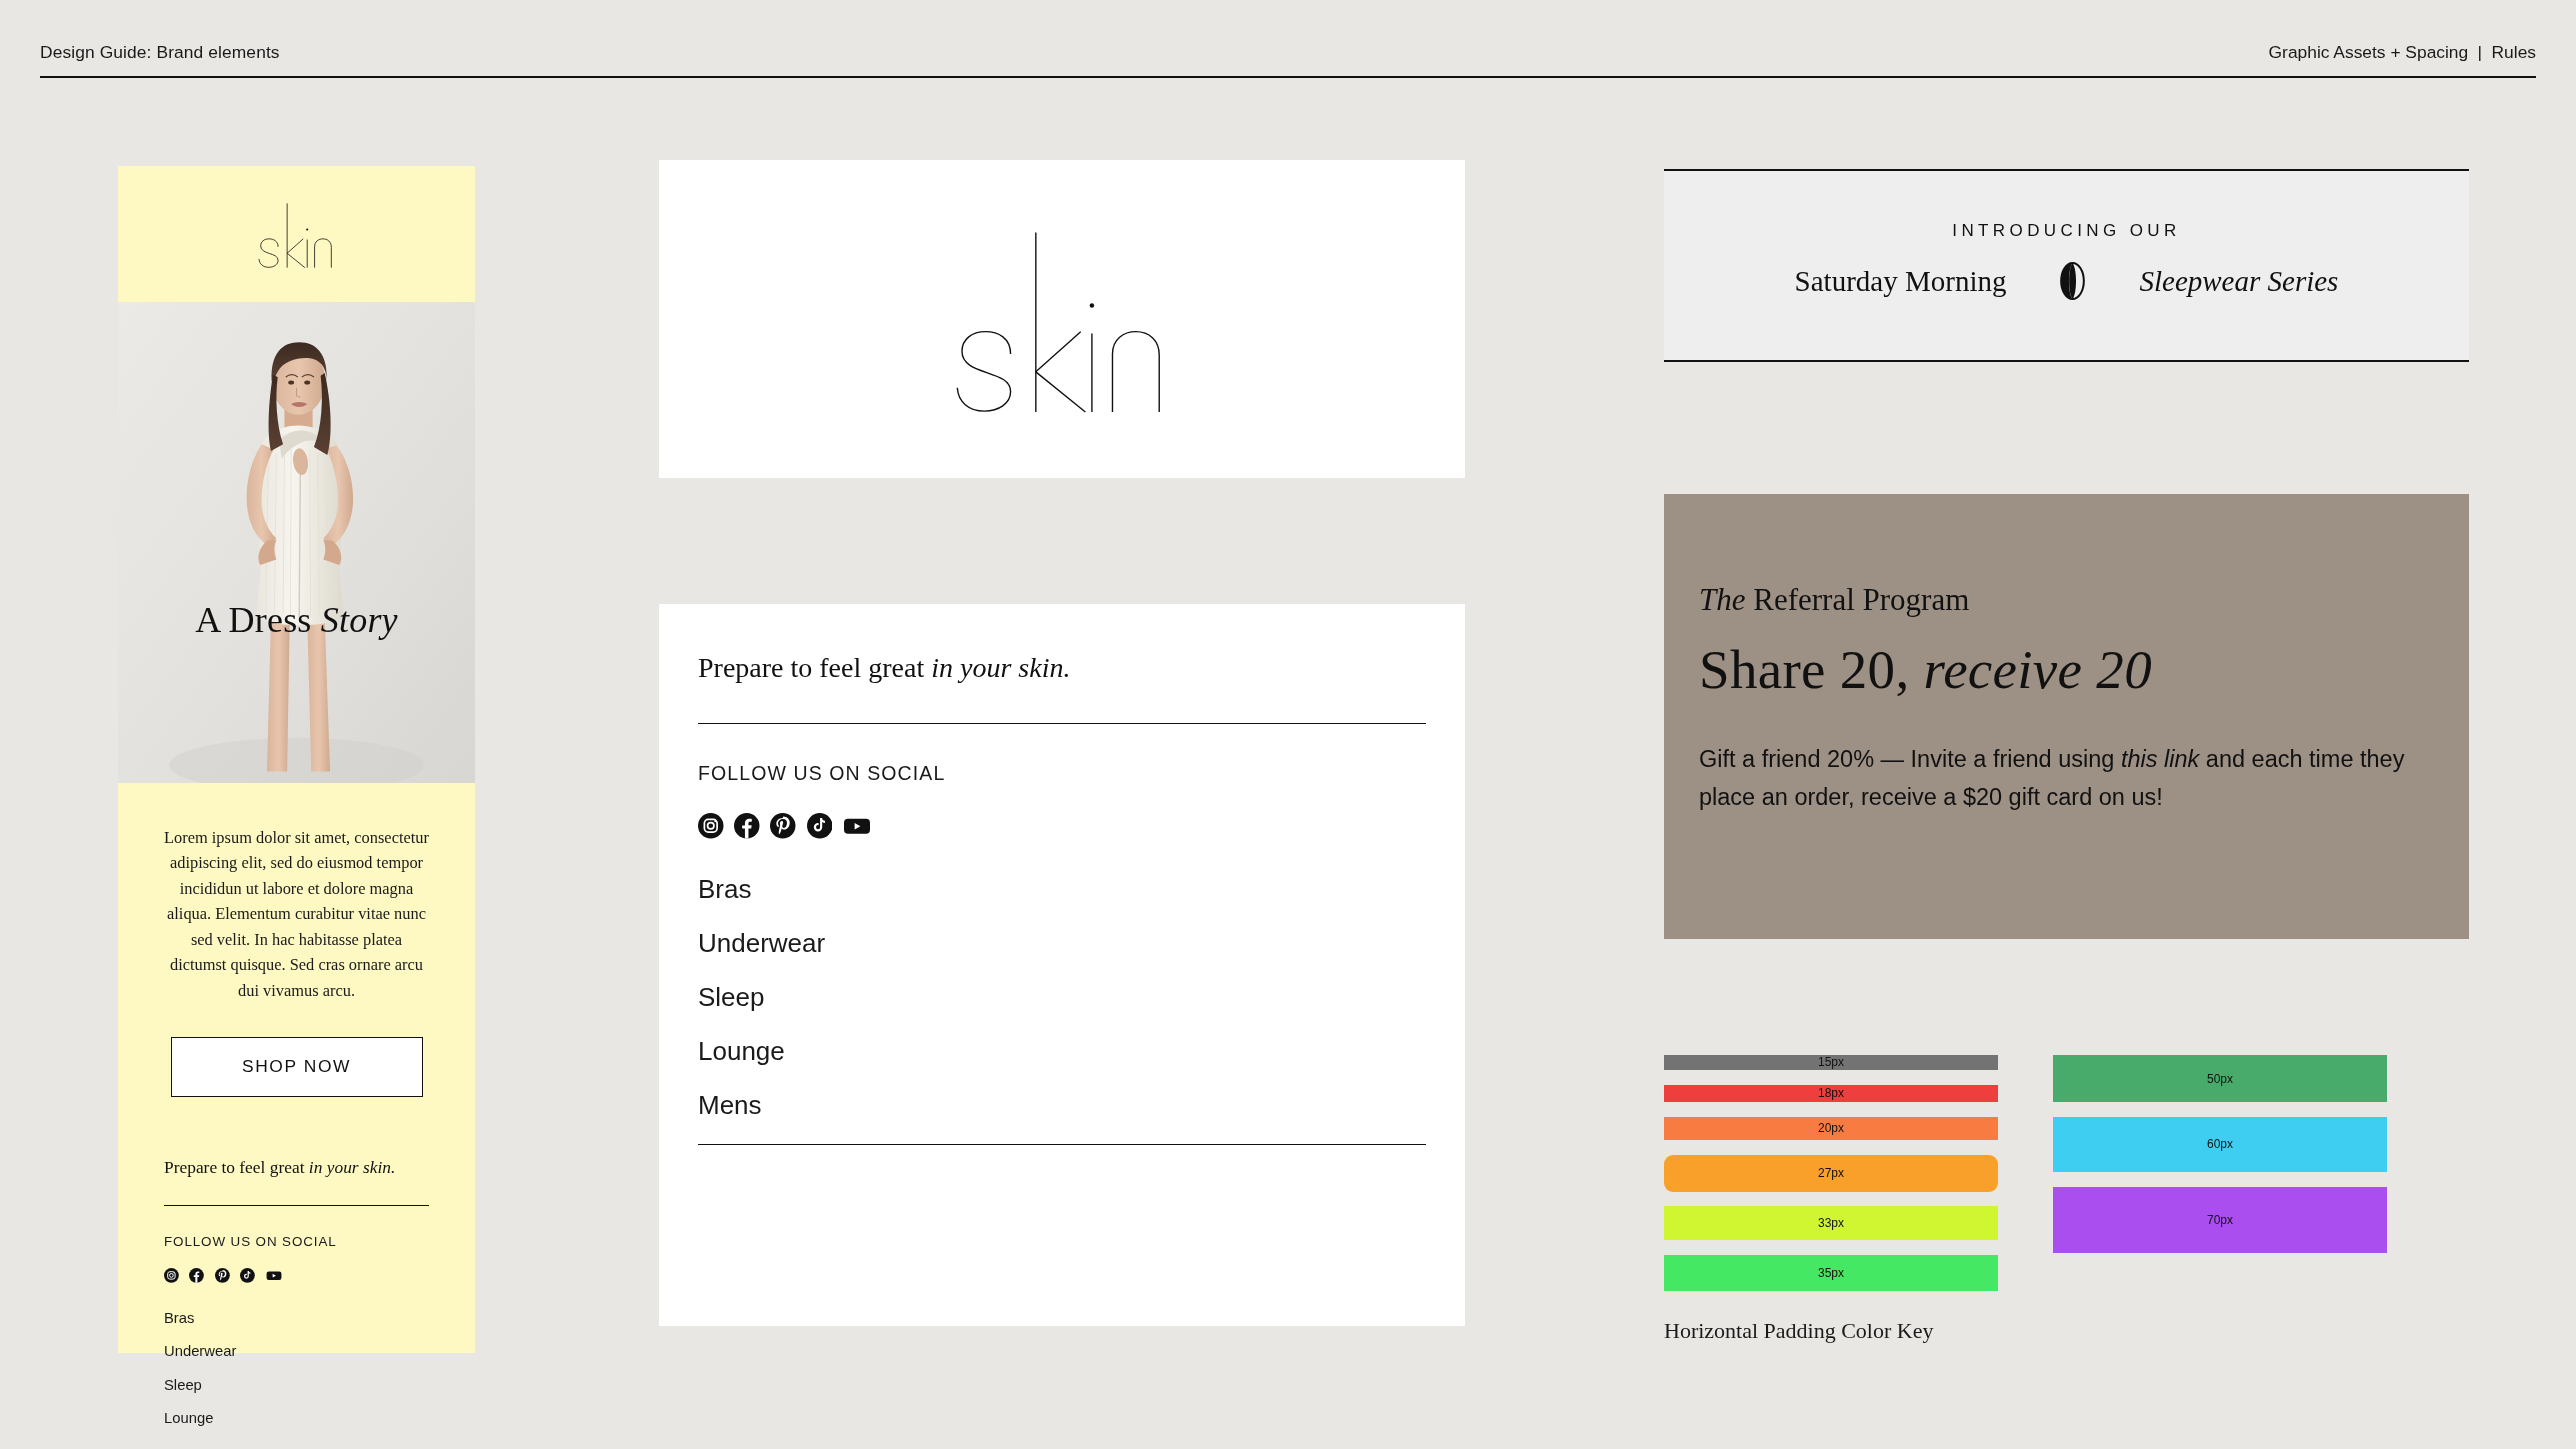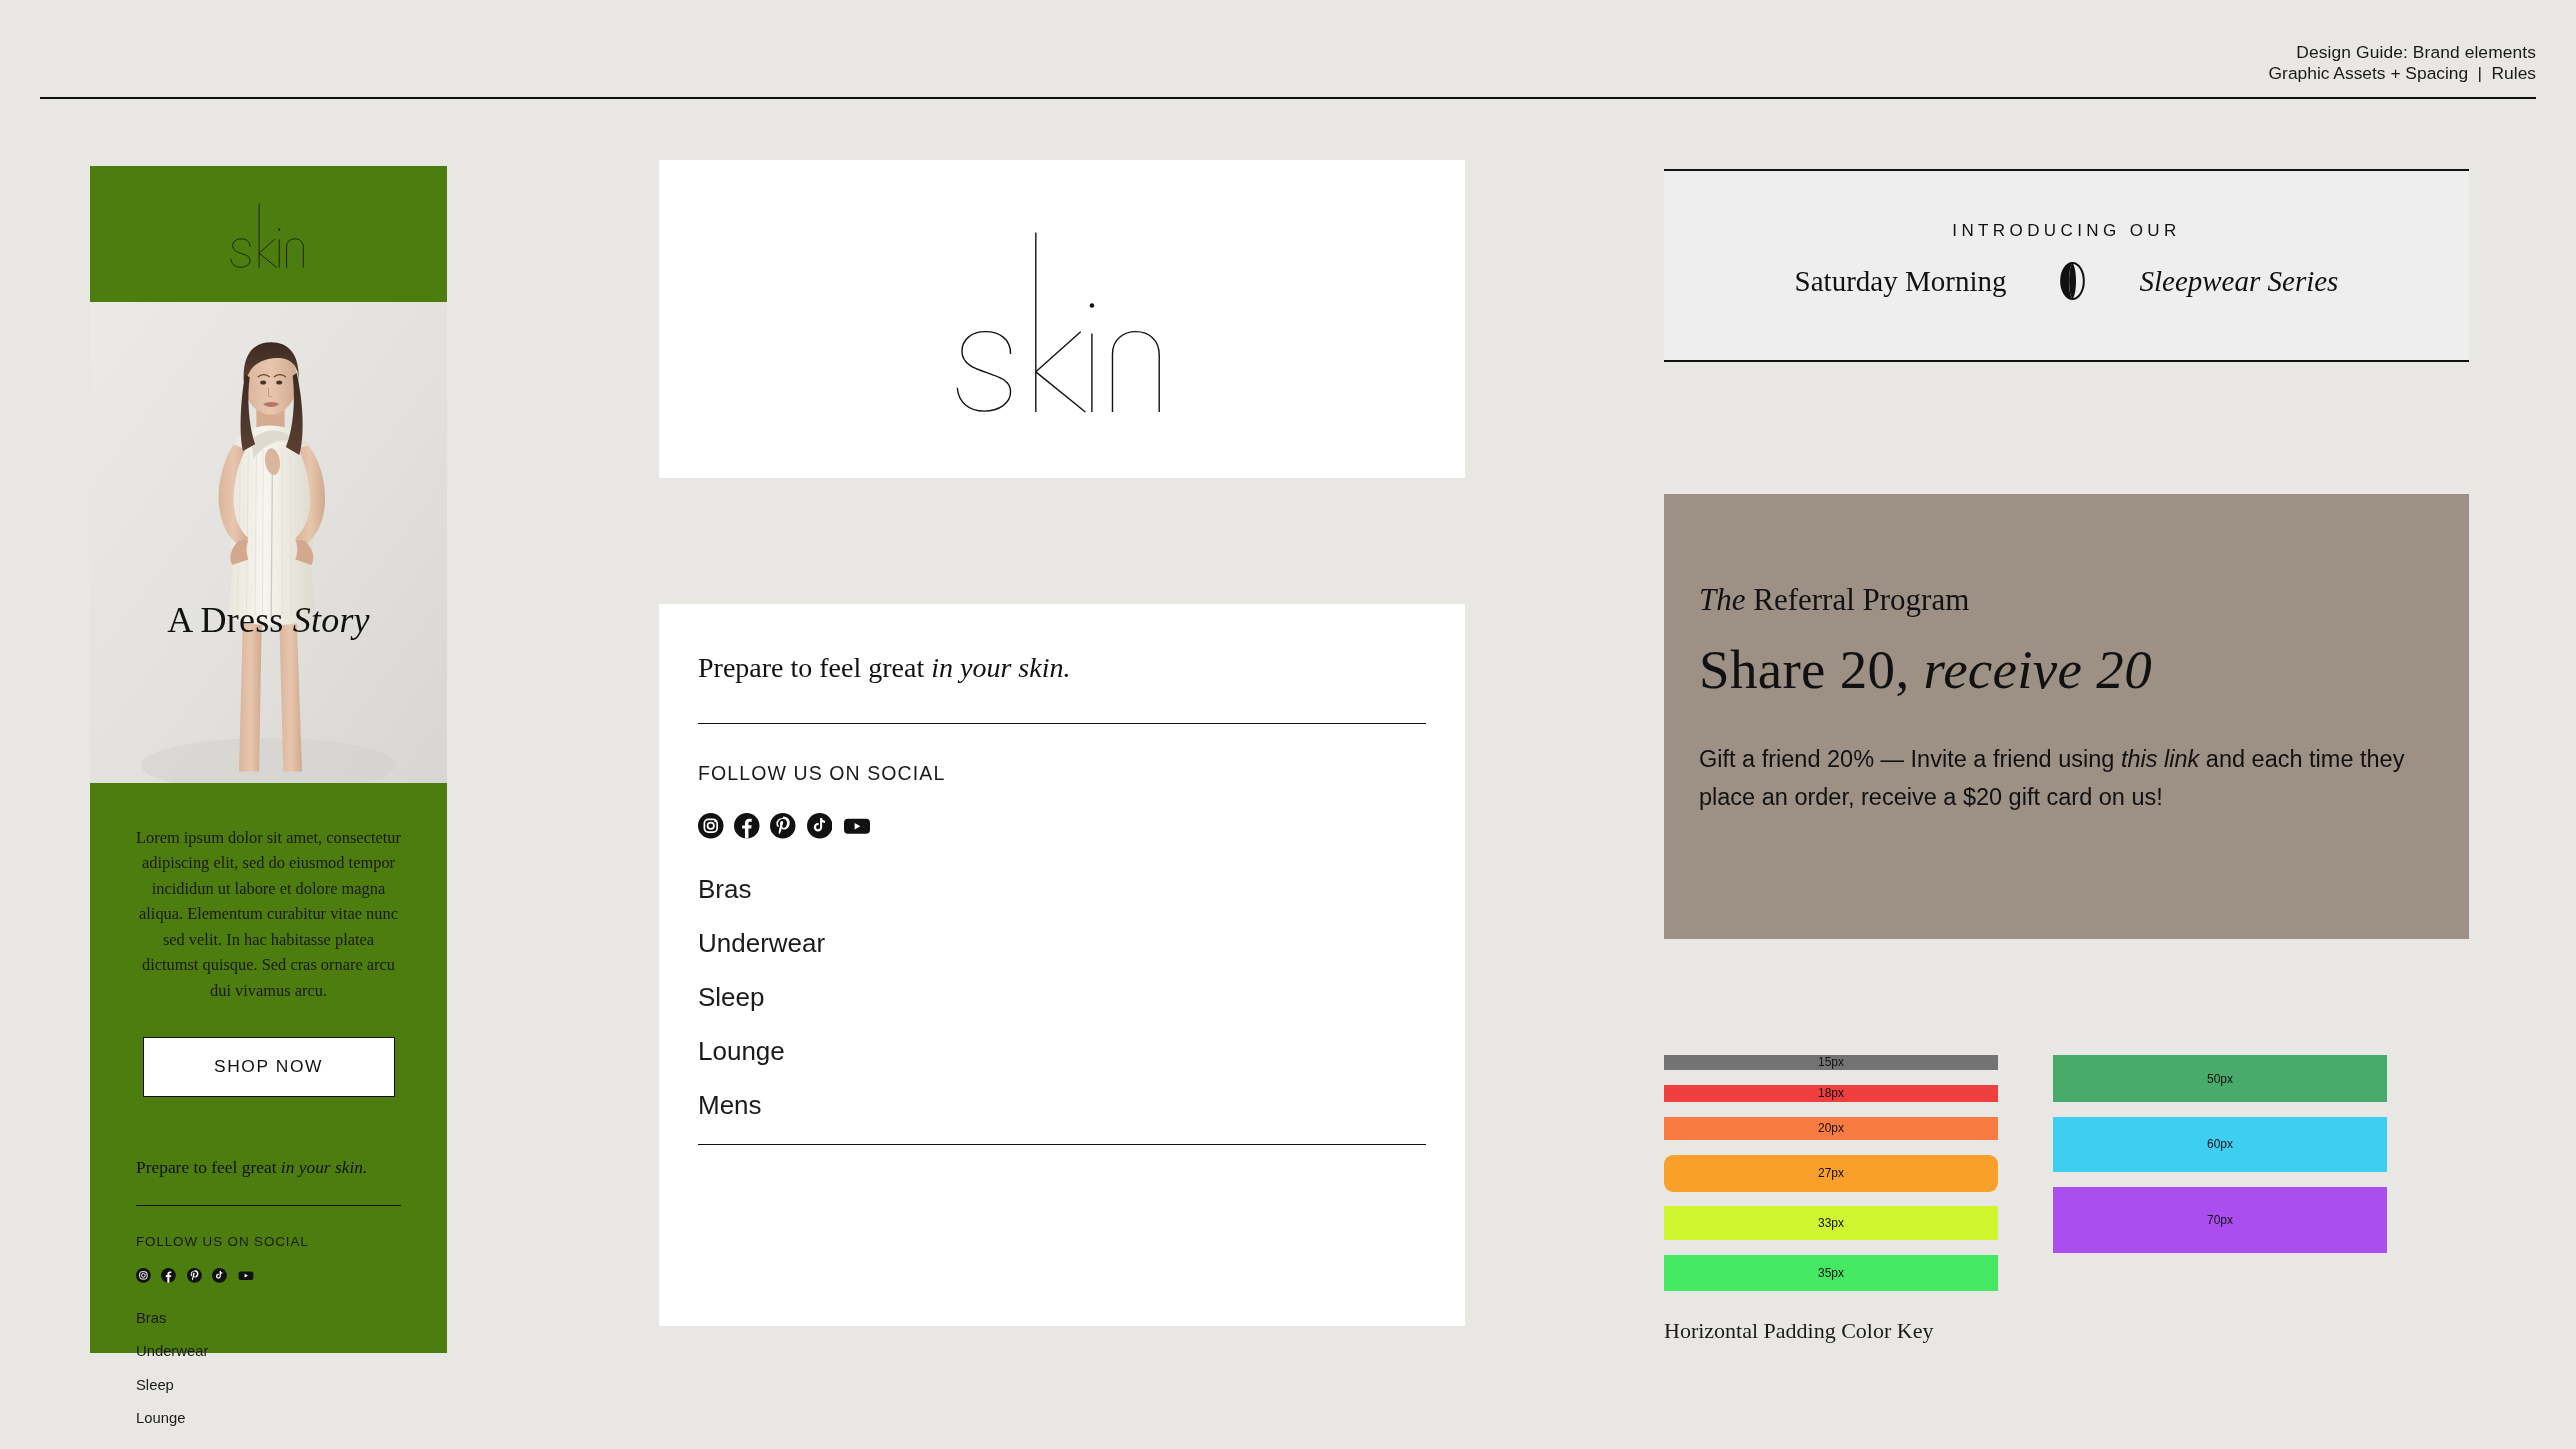--- a/index.html
+++ b/index.html
@@ -16,44 +16,43 @@
   
   #header {
     position: absolute;
     left: 40px; top: 42px;
     width: 2496px;
     display: flex;
     align-items: flex-end;
     justify-content: space-between;
     padding-bottom: 13.4px;
     border-bottom: 2px solid #111;
-    flex-direction: column;
   }
   #header .h-left {
     font-size: 17.4px;
     letter-spacing: 0.1px;
     color: #1a1a1a;
   }
   #header .h-right {
     font-size: 17.4px;
     color: #1a1a1a;
     display: flex;
     align-items: baseline;
     gap: 9.4px;
   }
   #header .h-sep { color: #1a1a1a; }
 
   
   .card { position: absolute; background: #fff; }
 
   
   #email-card {
-    left: 90px; top: 166px;
+    left: 118px; top: 166px;
     width: 357px; height: 1187px;
-    background: #4d7c0f;
+    background: #fef9c3;
     display: flex; flex-direction: column;
   }
   #email-logo-area {
     height: 136px;
     display: flex; align-items: center; justify-content: center;
     flex: 0 0 auto;
   }
   .skin-mark { display: block; }
 
   #email-hero {

